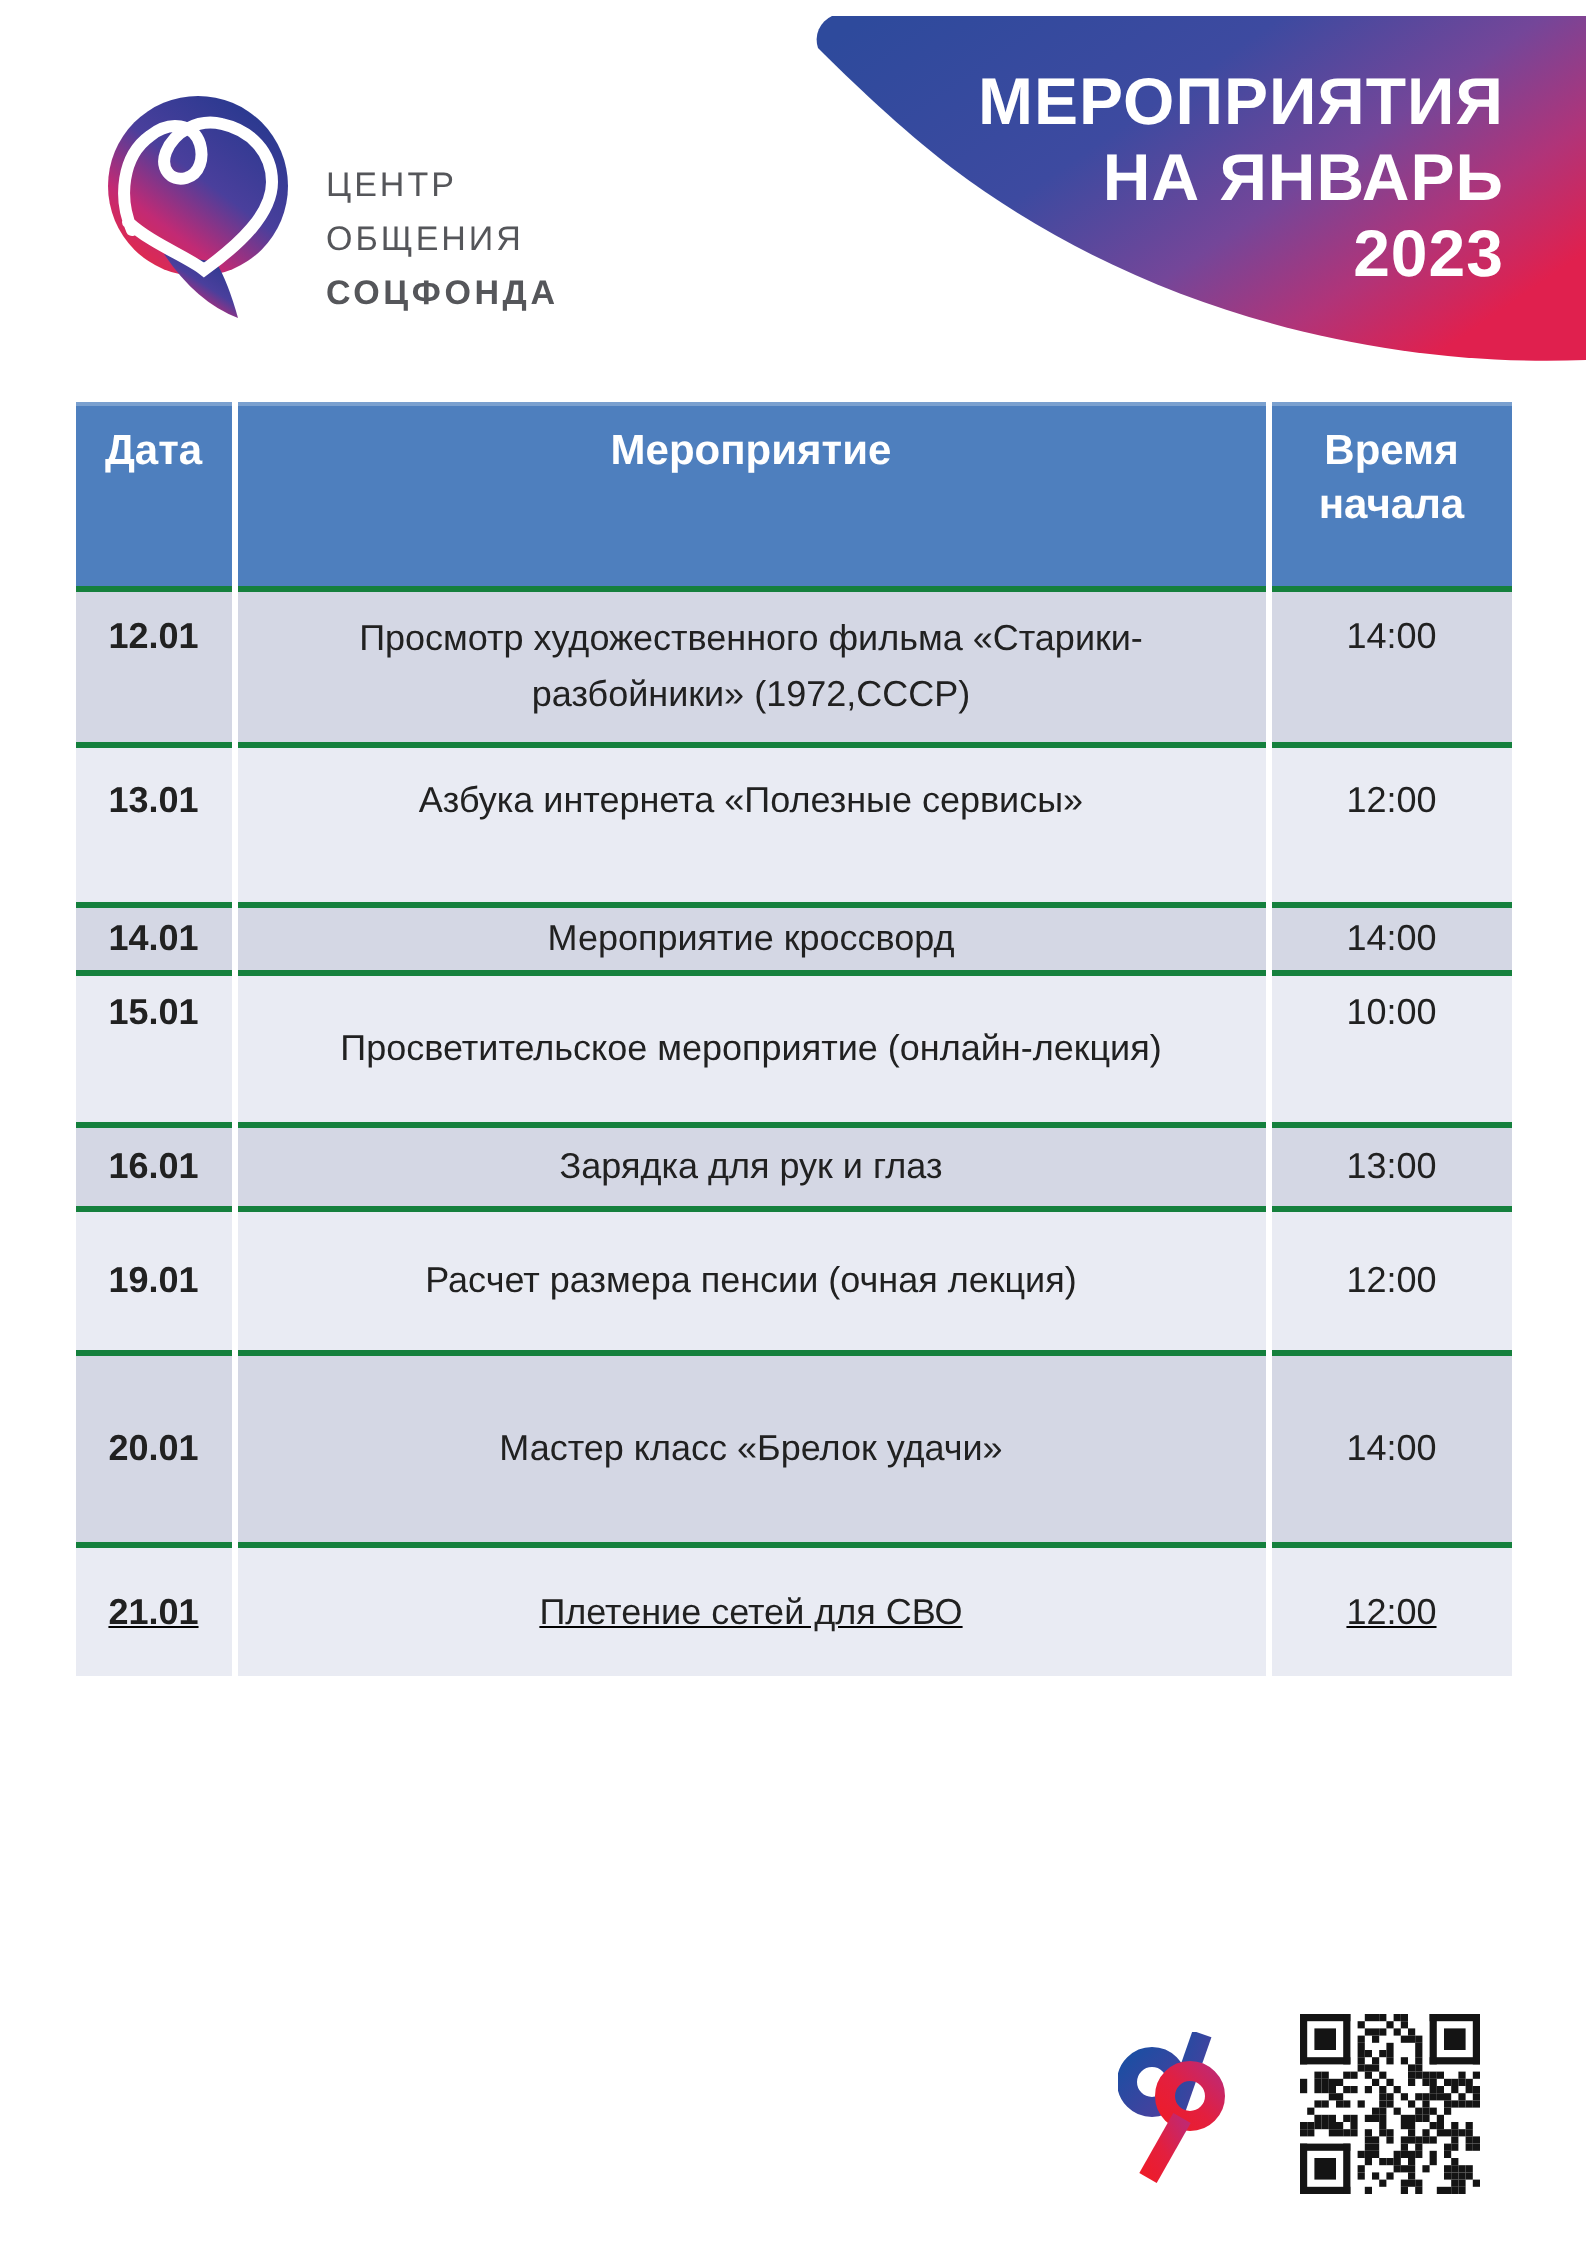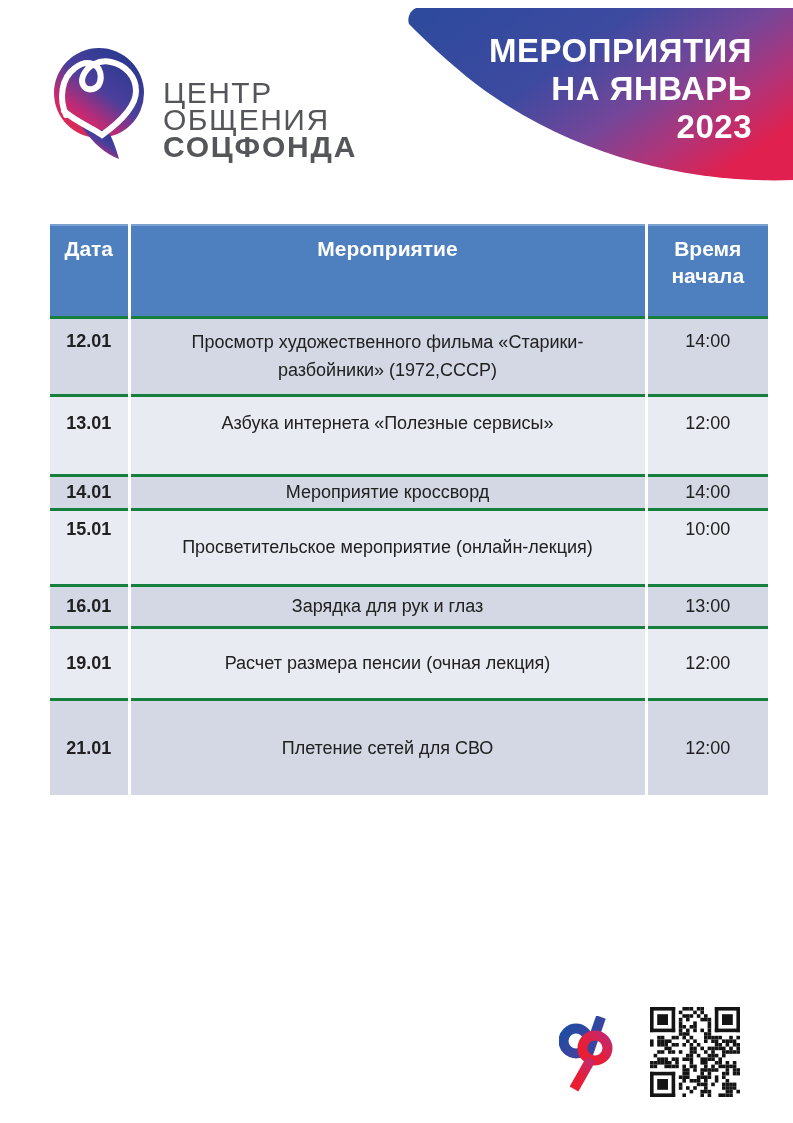--- a/index.html
+++ b/index.html
@@ -6,38 +6,38 @@
   body{
     width:793px;height:1123px;background:#ffffff;position:relative;overflow:hidden;
     font-family:"Liberation Sans",sans-serif;
   }
 
   
   .brand{position:absolute;left:52px;top:47px;width:340px;height:120px;}
   .brand-mark{position:absolute;left:0;top:0;}
   .brand-text{
     position:absolute;left:111px;top:32px;
-    color:#55565a;font-size:30px;line-height:27px;letter-spacing:1.5px;
+    color:#55565a;font-size:17px;line-height:27px;letter-spacing:1.5px;
   }
   .brand-text .line{display:block;white-space:nowrap;}
   .brand-text .line.bold{font-weight:bold;letter-spacing:1.8px;}
 
   
   .banner{position:absolute;right:0;top:8px;width:397px;height:182px;}
   .banner svg{display:block;width:397px;height:182px;}
   .banner-title{
     position:absolute;top:24px;right:41px;text-align:right;
     color:#ffffff;font-weight:bold;font-size:33px;line-height:38px;letter-spacing:0.5px;
   }
   .banner-title .line{display:block;white-space:nowrap;text-align:right;}
 
   
   table.events{
-    position:absolute;left:38px;top:224px;width:718px;
-    border-collapse:collapse;table-layout:fixed;margin-left:12px;
+    position:absolute;left:38px;top:201px;width:718px;
+    border-collapse:collapse;table-layout:fixed;
   }
   table.events col.c-date{width:79px;}
   table.events col.c-event{width:517px;}
   table.events col.c-time{width:122px;}
 
   table.events th{
     background:#4e7fbe;color:#ffffff;font-size:21px;font-weight:bold;
     text-align:center;vertical-align:top;padding:9px 6px 0 6px;
     border-top:2px solid #7aa0cf;line-height:27px;
   }
@@ -53,21 +53,21 @@
   tbody tr:nth-child(odd) td{background:#d4d7e4;}
   tbody tr:nth-child(even) td{background:#e9ebf3;}
 
   tbody tr:nth-child(1){height:78px;}
   tbody tr:nth-child(2){height:80px;}
   tbody tr:nth-child(3){height:34px;}
   tbody tr:nth-child(4){height:76px;}
   tbody tr:nth-child(5){height:42px;}
   tbody tr:nth-child(6){height:72px;}
   tbody tr:nth-child(7){height:96px;}
-  tbody tr:nth-child(8){height:116px;}
+  tbody tr:nth-child(8){height:66px;text-decoration:underline;}
 
   td.date{font-weight:bold;color:#141414;}
   td.time{color:#1c1c1c;}
 
   
   tbody tr:nth-child(1) td.date, tbody tr:nth-child(1) td.time{vertical-align:top;padding-top:8px;}
   tbody tr:nth-child(2) td{vertical-align:top;padding-top:12px;}
   tbody tr:nth-child(4) td.date, tbody tr:nth-child(4) td.time{vertical-align:top;padding-top:4px;}
 
   
@@ -157,20 +157,25 @@
     </tr>
     <tr>
       <td class="date">16.01</td>
       <td class="event">Зарядка для рук и глаз</td>
       <td class="time">13:00</td>
     </tr>
     <tr>
       <td class="date">19.01</td>
       <td class="event">Расчет размера пенсии (очная лекция)</td>
       <td class="time">12:00</td>
+    </tr>
+    <tr>
+      <td class="date">20.01</td>
+      <td class="event">Мастер класс «Брелок удачи»</td>
+      <td class="time">14:00</td>
     </tr>
     <tr>
       <td class="date">21.01</td>
       <td class="event">Плетение сетей для СВО</td>
       <td class="time">12:00</td>
     </tr>
   </tbody>
 </table>
 
 <svg class="sfr-logo" viewBox="0 0 54 76" xmlns="http://www.w3.org/2000/svg">

